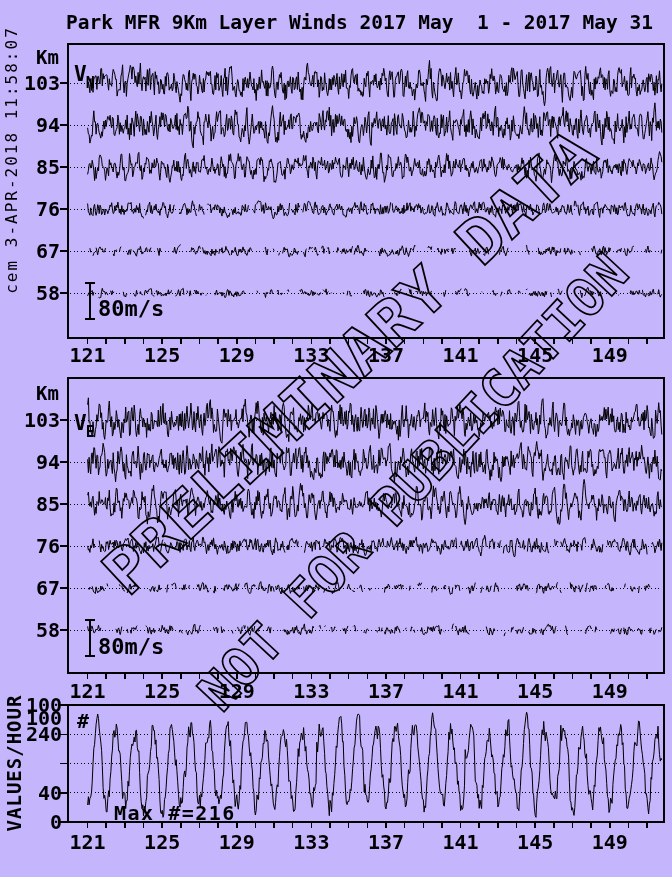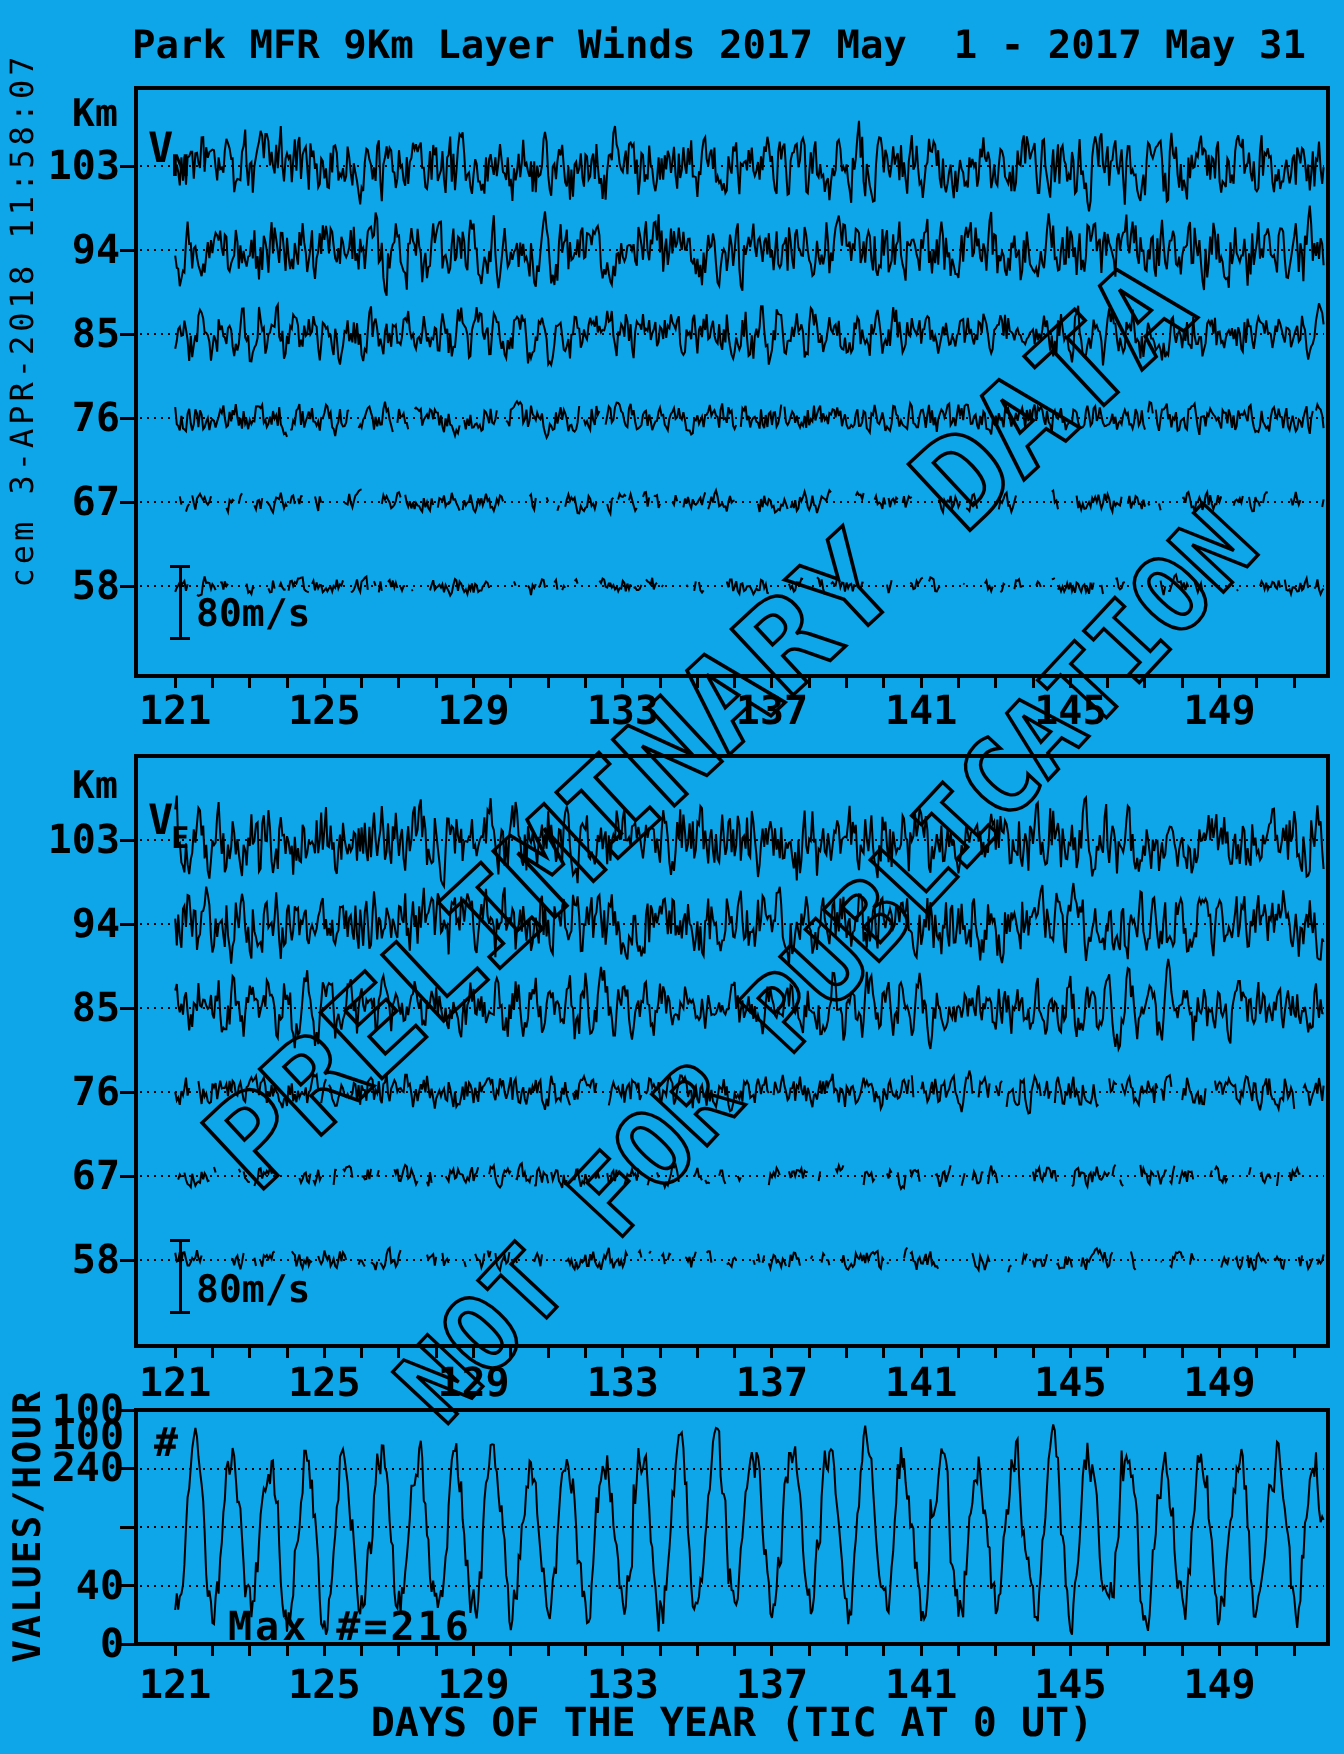--- a/index.html
+++ b/index.html
@@ -1,65 +1,64 @@
 <!DOCTYPE html>
 <html><head>
 <meta charset="utf-8">
 <style>
   html,body{margin:0;padding:0;background:#fff;}
-  .fig{position:relative;width:672px;height:877px;background:#0ea5e9;overflow:hidden;
+  .fig{position:relative;width:672px;height:877px;background:#c4b5fd;overflow:hidden;
        font-family:"DejaVu Sans Mono",monospace;color:#000;}
   .abs{position:absolute;}
   .title{left:66px;top:11px;width:602px;font-size:19.5px;font-weight:bold;white-space:pre;}
   .vwrap{position:absolute;width:0;height:0;}
   .vwrap>span{position:absolute;left:0;top:0;transform:translate(-50%,-50%) rotate(-90deg);
               white-space:pre;display:block;}
   .stamp{font-size:16px;letter-spacing:2px;font-weight:normal;}
   .vh{font-size:19px;font-weight:bold;letter-spacing:1px;}
   .lab{font-weight:bold;font-size:20px;white-space:pre;}
   .km{font-size:19px;font-weight:bold;}
   .ylab{position:absolute;width:40px;text-align:right;transform:translateY(-52%);
         font-size:20px;font-weight:bold;}
   .xlab{position:absolute;width:64px;text-align:center;transform:translateX(-50%);
         font-size:20px;font-weight:bold;}
   .pl{font-size:21px;font-weight:bold;margin-top:15px;}
   .pl sub{font-size:15px;position:relative;top:2px;left:-1px;}
-  .sb{font-size:19px;font-weight:bold;}
+  .sb{font-size:22px;font-weight:bold;}
   .hash{font-size:20px;font-weight:bold;}
   .maxlab{font-size:20px;font-weight:bold;letter-spacing:1.5px;}
   svg{position:absolute;left:0;top:0;}
 </style>
 </head>
 <body>
 
 <div class="fig">
 
   <div class="abs title">Park MFR 9Km Layer Winds 2017 May  1 - 2017 May 31</div>
 
   <div class="vwrap" style="left:11px;top:160px;">
     <span class="stamp">cem 3-APR-2018 11:58:07</span>
   </div>
 
   <div class="abs km" style="left:36px;top:46px;">Km</div>
   <div class="abs km" style="left:36px;top:382px;">Km</div>
 
   <div class="abs pl" style="left:74px;top:47px;"><span>V</span><sub>N</sub></div>
-  <div class="abs pl" style="left:74px;top:383px;"><span>V</span><sub>E</sub></div>
+  <div class="abs pl" style="left:74px;top:396px;"><span>V</span><sub>E</sub></div>
 
   <div class="abs sb" style="left:98px;top:296px;">80m/s</div>
   <div class="abs sb" style="left:98px;top:634px;">80m/s</div>
 
   <div class="vwrap" style="left:14px;top:763px;">
     <span class="vh">VALUES/HOUR</span>
   </div>
 
   <div class="abs hash" style="left:77px;top:709px;">#</div>
   <div class="abs maxlab" style="left:71px;top:801px;margin-left:43px;">Max #=216</div>
 
-  <div class="abs lab" style="left:68px;top:849px;width:596px;text-align:center;">DAYS OF THE YEAR (TIC AT 0 UT)</div>
 
   <svg id="plot" width="672" height="877" viewBox="0 0 672 877">
       <rect x="68" y="44" width="596" height="294" fill="none" stroke="#000000" stroke-width="2" shape-rendering="crispEdges"></rect>
       <line x1="87.58249999999995" y1="338" x2="87.58249999999995" y2="344" stroke="#000000" stroke-width="1.5" shape-rendering="crispEdges"></line>
       <line x1="106.23249999999994" y1="338" x2="106.23249999999994" y2="344" stroke="#000000" stroke-width="1.5" shape-rendering="crispEdges"></line>
       <line x1="124.88249999999994" y1="338" x2="124.88249999999994" y2="344" stroke="#000000" stroke-width="1.5" shape-rendering="crispEdges"></line>
       <line x1="143.53249999999994" y1="338" x2="143.53249999999994" y2="344" stroke="#000000" stroke-width="1.5" shape-rendering="crispEdges"></line>
       <line x1="162.18249999999995" y1="338" x2="162.18249999999995" y2="344" stroke="#000000" stroke-width="1.5" shape-rendering="crispEdges"></line>
       <line x1="180.83249999999992" y1="338" x2="180.83249999999992" y2="344" stroke="#000000" stroke-width="1.5" shape-rendering="crispEdges"></line>
       <line x1="199.48249999999993" y1="338" x2="199.48249999999993" y2="344" stroke="#000000" stroke-width="1.5" shape-rendering="crispEdges"></line>

